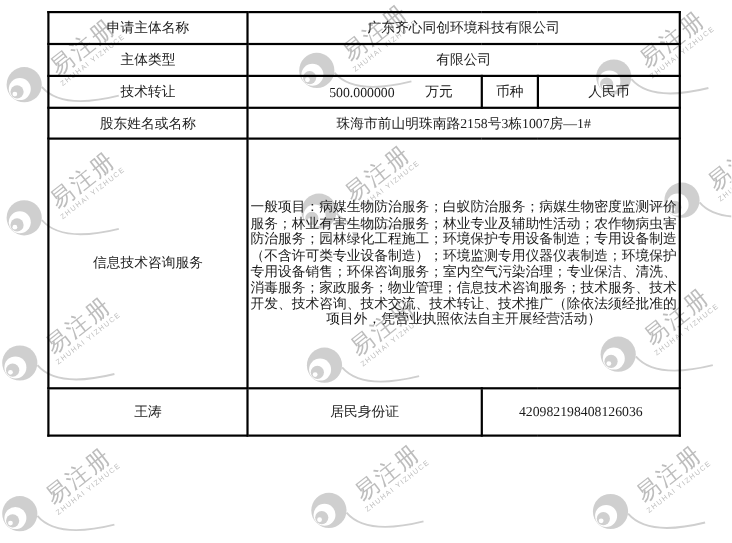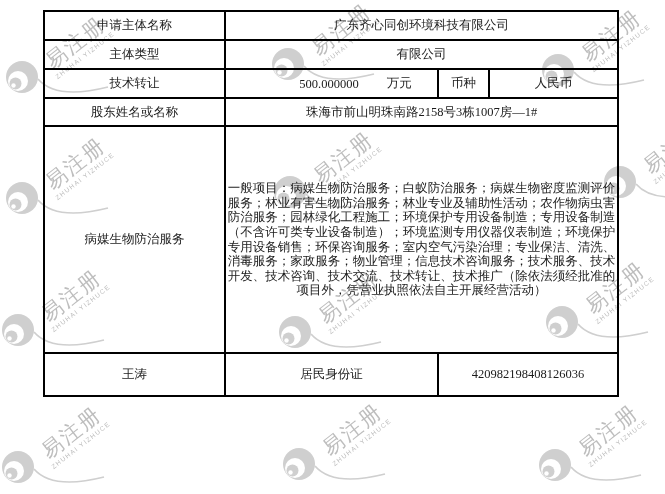--- a/index.html
+++ b/index.html
@@ -244,21 +244,21 @@
           </div>
         </td>
         <td>币种</td>
         <td>人民币</td>
       </tr>
       <tr style="height:28px;">
         <td>股东姓名或名称</td>
         <td colspan="3">珠海市前山明珠南路2158号3栋1007房—1#</td>
       </tr>
       <tr style="height:227px;">
-        <td>病媒生物防治服务</td>
+        <td>信息技术咨询服务</td>
         <td colspan="3" class="scope-cell">一般项目：病媒生物防治服务；白蚁防治服务；病媒生物密度监测评价服务；林业有害生物防治服务；林业专业及辅助性活动；农作物病虫害防治服务；园林绿化工程施工；环境保护专用设备制造；专用设备制造（不含许可类专业设备制造）；环境监测专用仪器仪表制造；环境保护专用设备销售；环保咨询服务；室内空气污染治理；专业保洁、清洗、消毒服务；家政服务；物业管理；信息技术咨询服务；技术服务、技术开发、技术咨询、技术交流、技术转让、技术推广（除依法须经批准的项目外，凭营业执照依法自主开展经营活动）</td>
       </tr>
       <tr style="height:43px;margin-top:47px;">
         <td>王涛</td>
         <td>居民身份证</td>
         <td colspan="2">420982198408126036</td>
       </tr>
     </tbody>
   </table>
 

